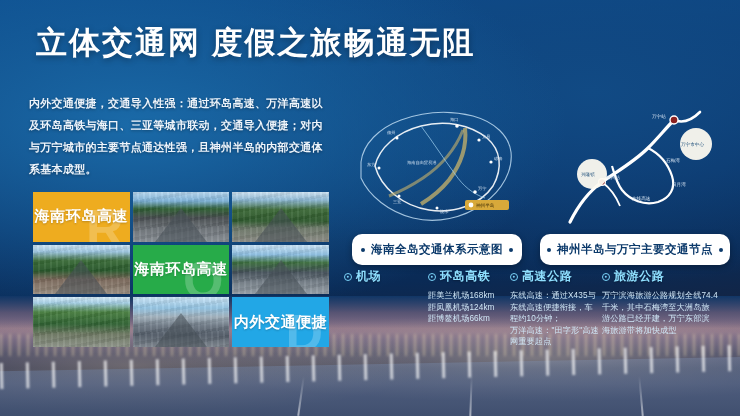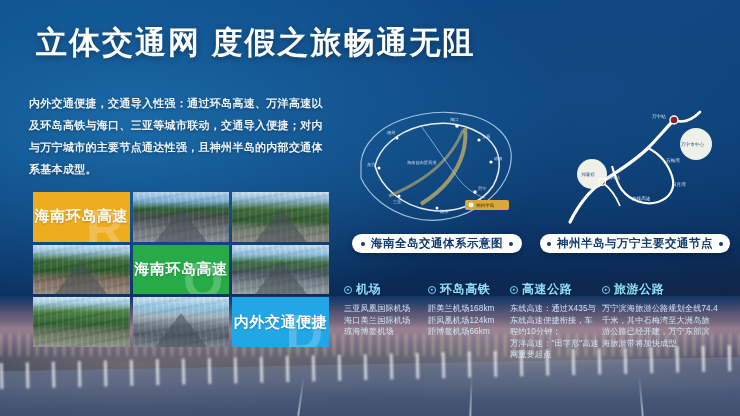--- a/index.html
+++ b/index.html
@@ -115,36 +115,36 @@
     font-size:15px; font-weight:700; color:#ffffff; letter-spacing:.6px;
     text-shadow:0 1px 2px rgba(0,0,0,.22);
   }
   
   .map-panel { position:absolute; }
   #map-hainan { left:345px; top:100px; width:180px; height:135px; }
   #map-shenzhou { left:540px; top:100px; width:185px; height:135px; }
   .map-svg { width:100%; height:100%; display:block; }
   
   .caption-pill {
-    position:absolute; height:19px;
+    position:absolute; height:31px;
     background:#ffffff; border-radius:10px;
     display:flex; align-items:center; justify-content:center;
     gap:6px; padding:0 12px;
     box-shadow:0 2px 6px rgba(0,0,0,.3);
   }
   #cap-hainan { left:352px; top:234px; width:170px; }
   #cap-shenzhou { left:540px; top:234px; width:190px; }
   .caption-pill .cap-txt {
     font-size:11.5px; font-weight:700; color:#0c3a6b; letter-spacing:.5px;
     white-space:nowrap;
   }
   .cap-dot { width:4px; height:4px; border-radius:50%; background:#0c3a6b; flex:none; }
   
   .info-row { position:absolute; left:342px; top:268px; width:390px; display:flex; gap:0; }
-  .info-col { position:relative; padding-left:2px;margin-top:13px; }
+  .info-col { position:relative; padding-left:2px; }
   #col-0 { width:84px; }
   #col-1 { width:82px; }
   #col-2 { width:92px; }
   #col-3 { width:118px; }
   .col-head { display:flex; align-items:center; gap:4px; margin-bottom:5px; }
   .head-icon {
     width:8px; height:8px; border-radius:50%;
     border:1.4px solid #79d2f7; position:relative; flex:none;
   }
   .head-icon::after {
@@ -297,25 +297,20 @@
     <span class="cap-dot"></span>
   </div>
 
   <div class="info-row">
 
     <div class="info-col" id="col-0">
       <div class="col-head">
         <span class="head-icon"></span>
         <span class="col-title">机场</span>
       </div>
-      <div class="col-body">
-        <div class="ln">三亚凤凰国际机场</div>
-        <div class="ln">海口美兰国际机场</div>
-        <div class="ln">琼海博鳌机场</div>
-      </div>
     </div>
 
     <div class="info-col" id="col-1">
       <div class="col-head">
         <span class="head-icon"></span>
         <span class="col-title">环岛高铁</span>
       </div>
       <div class="col-body">
         <div class="ln">距美兰机场168km</div>
         <div class="ln">距凤凰机场124km</div>

